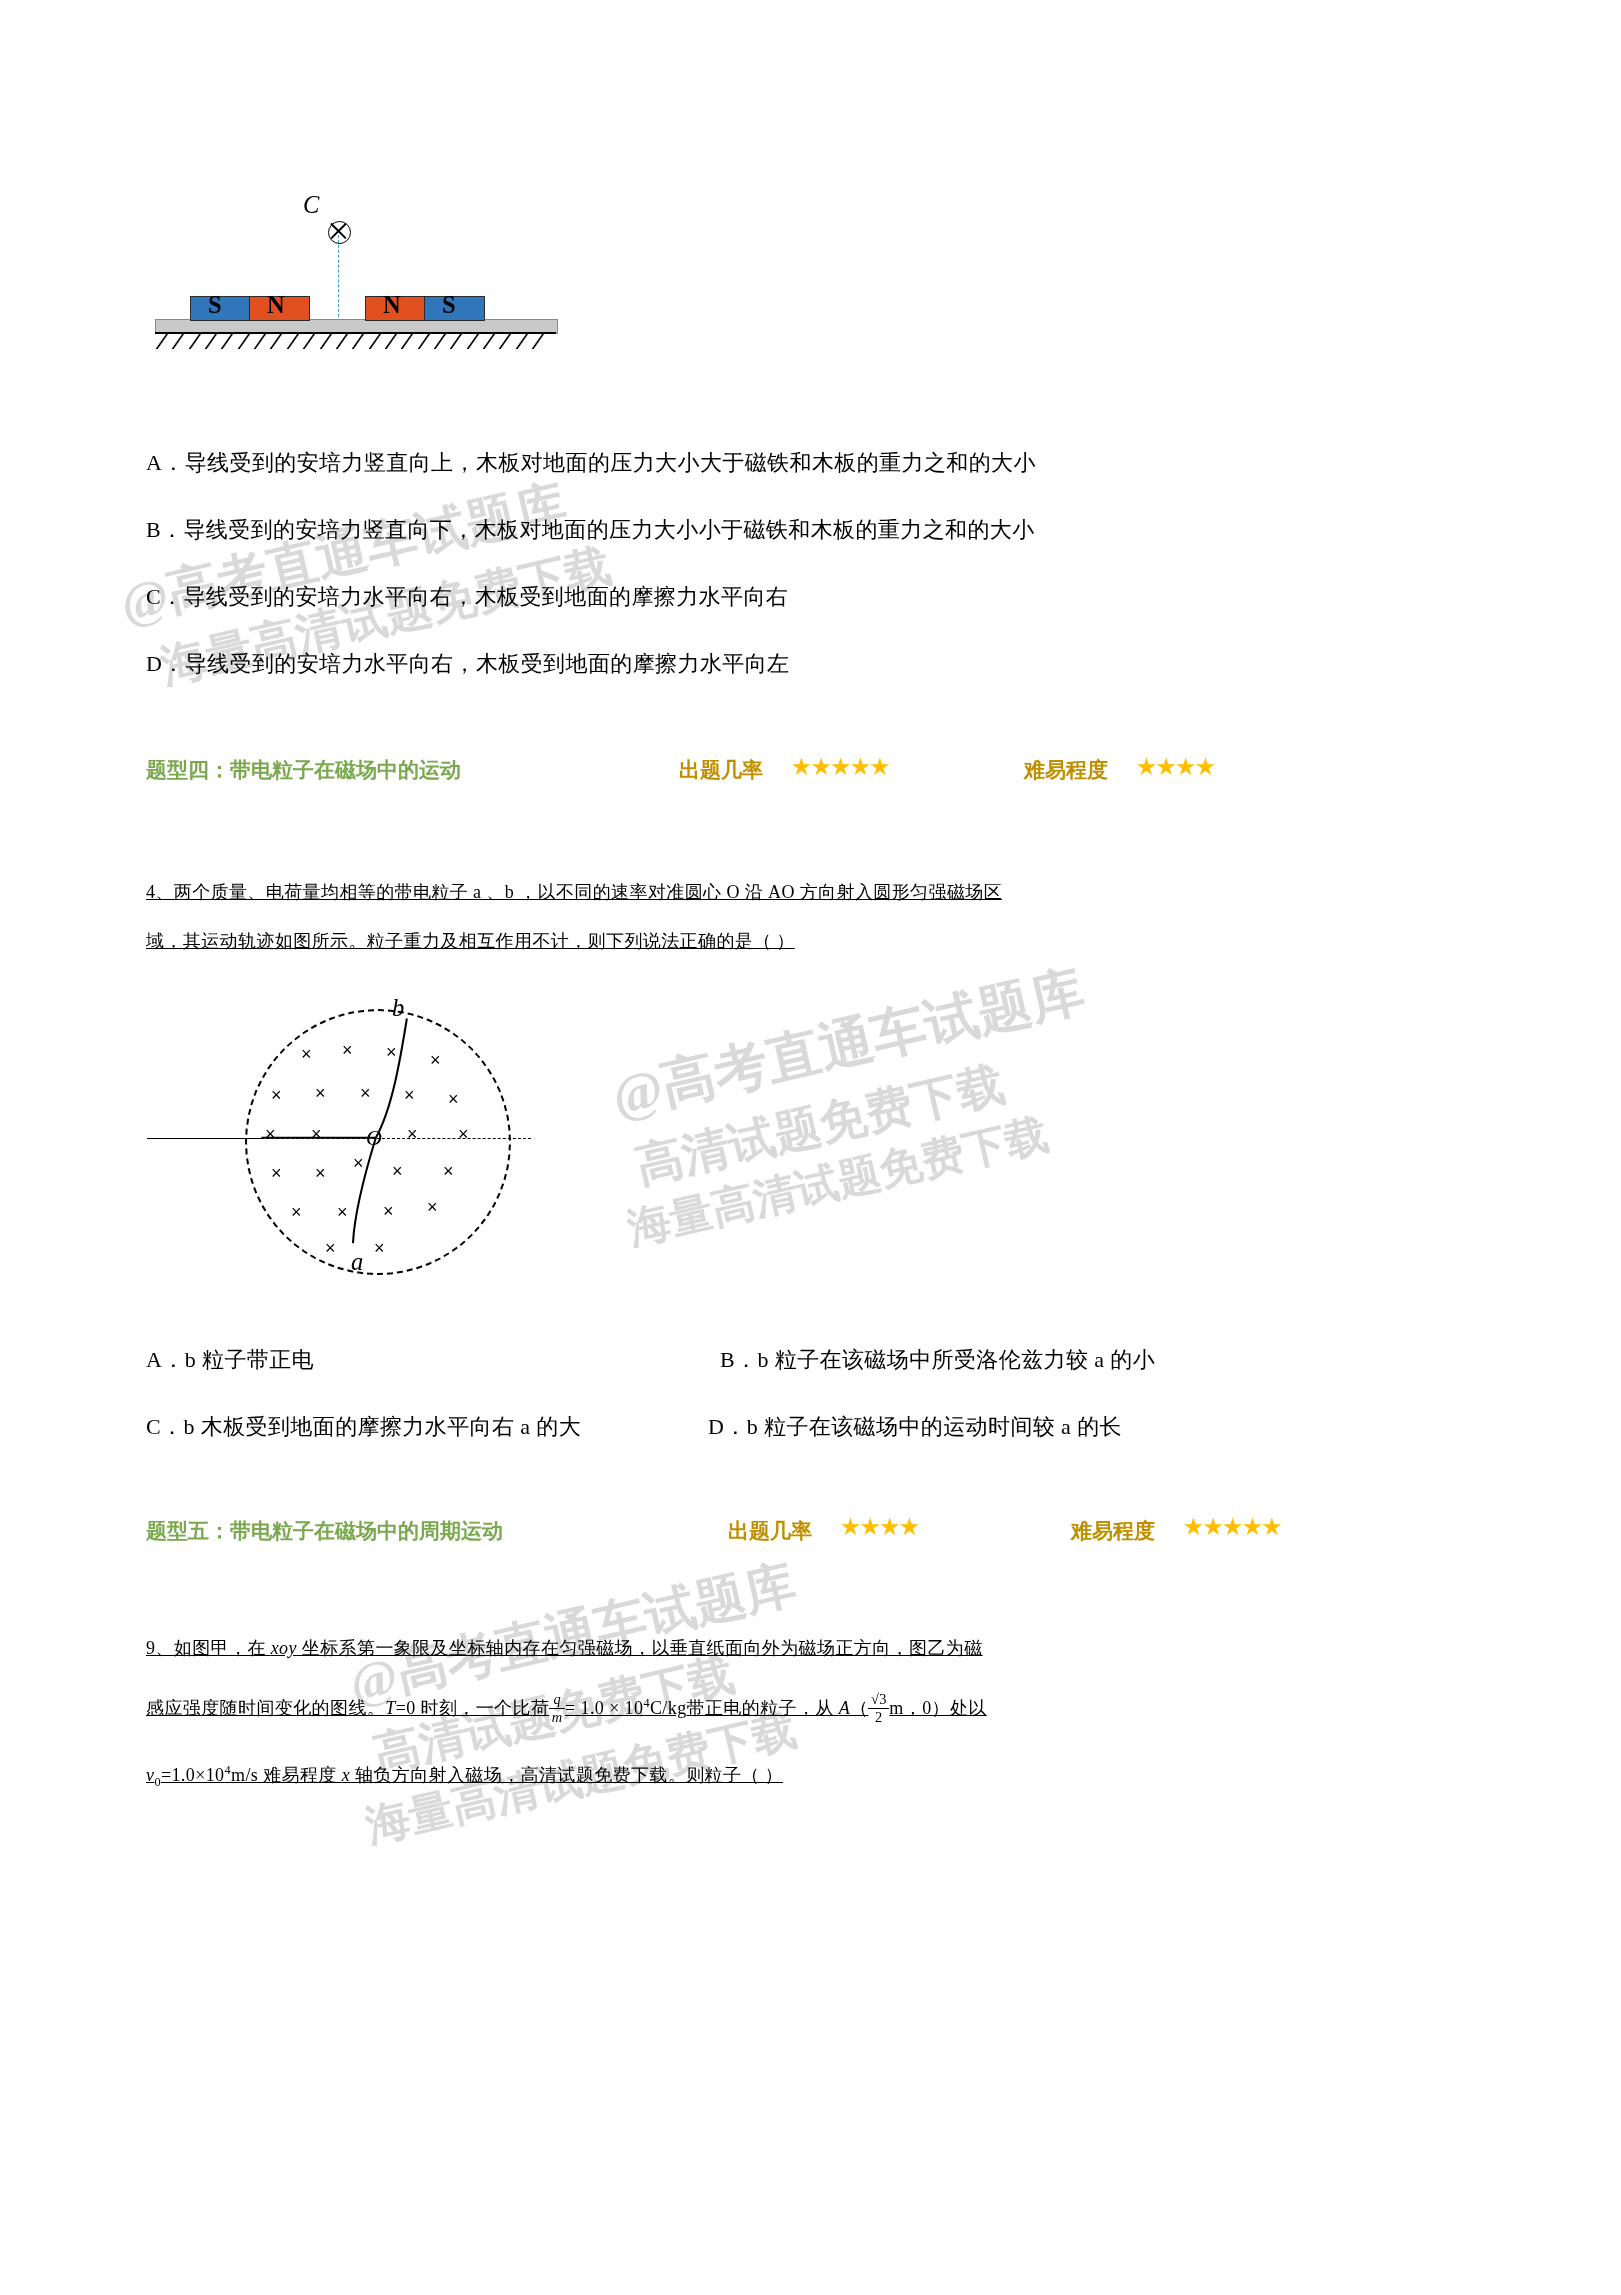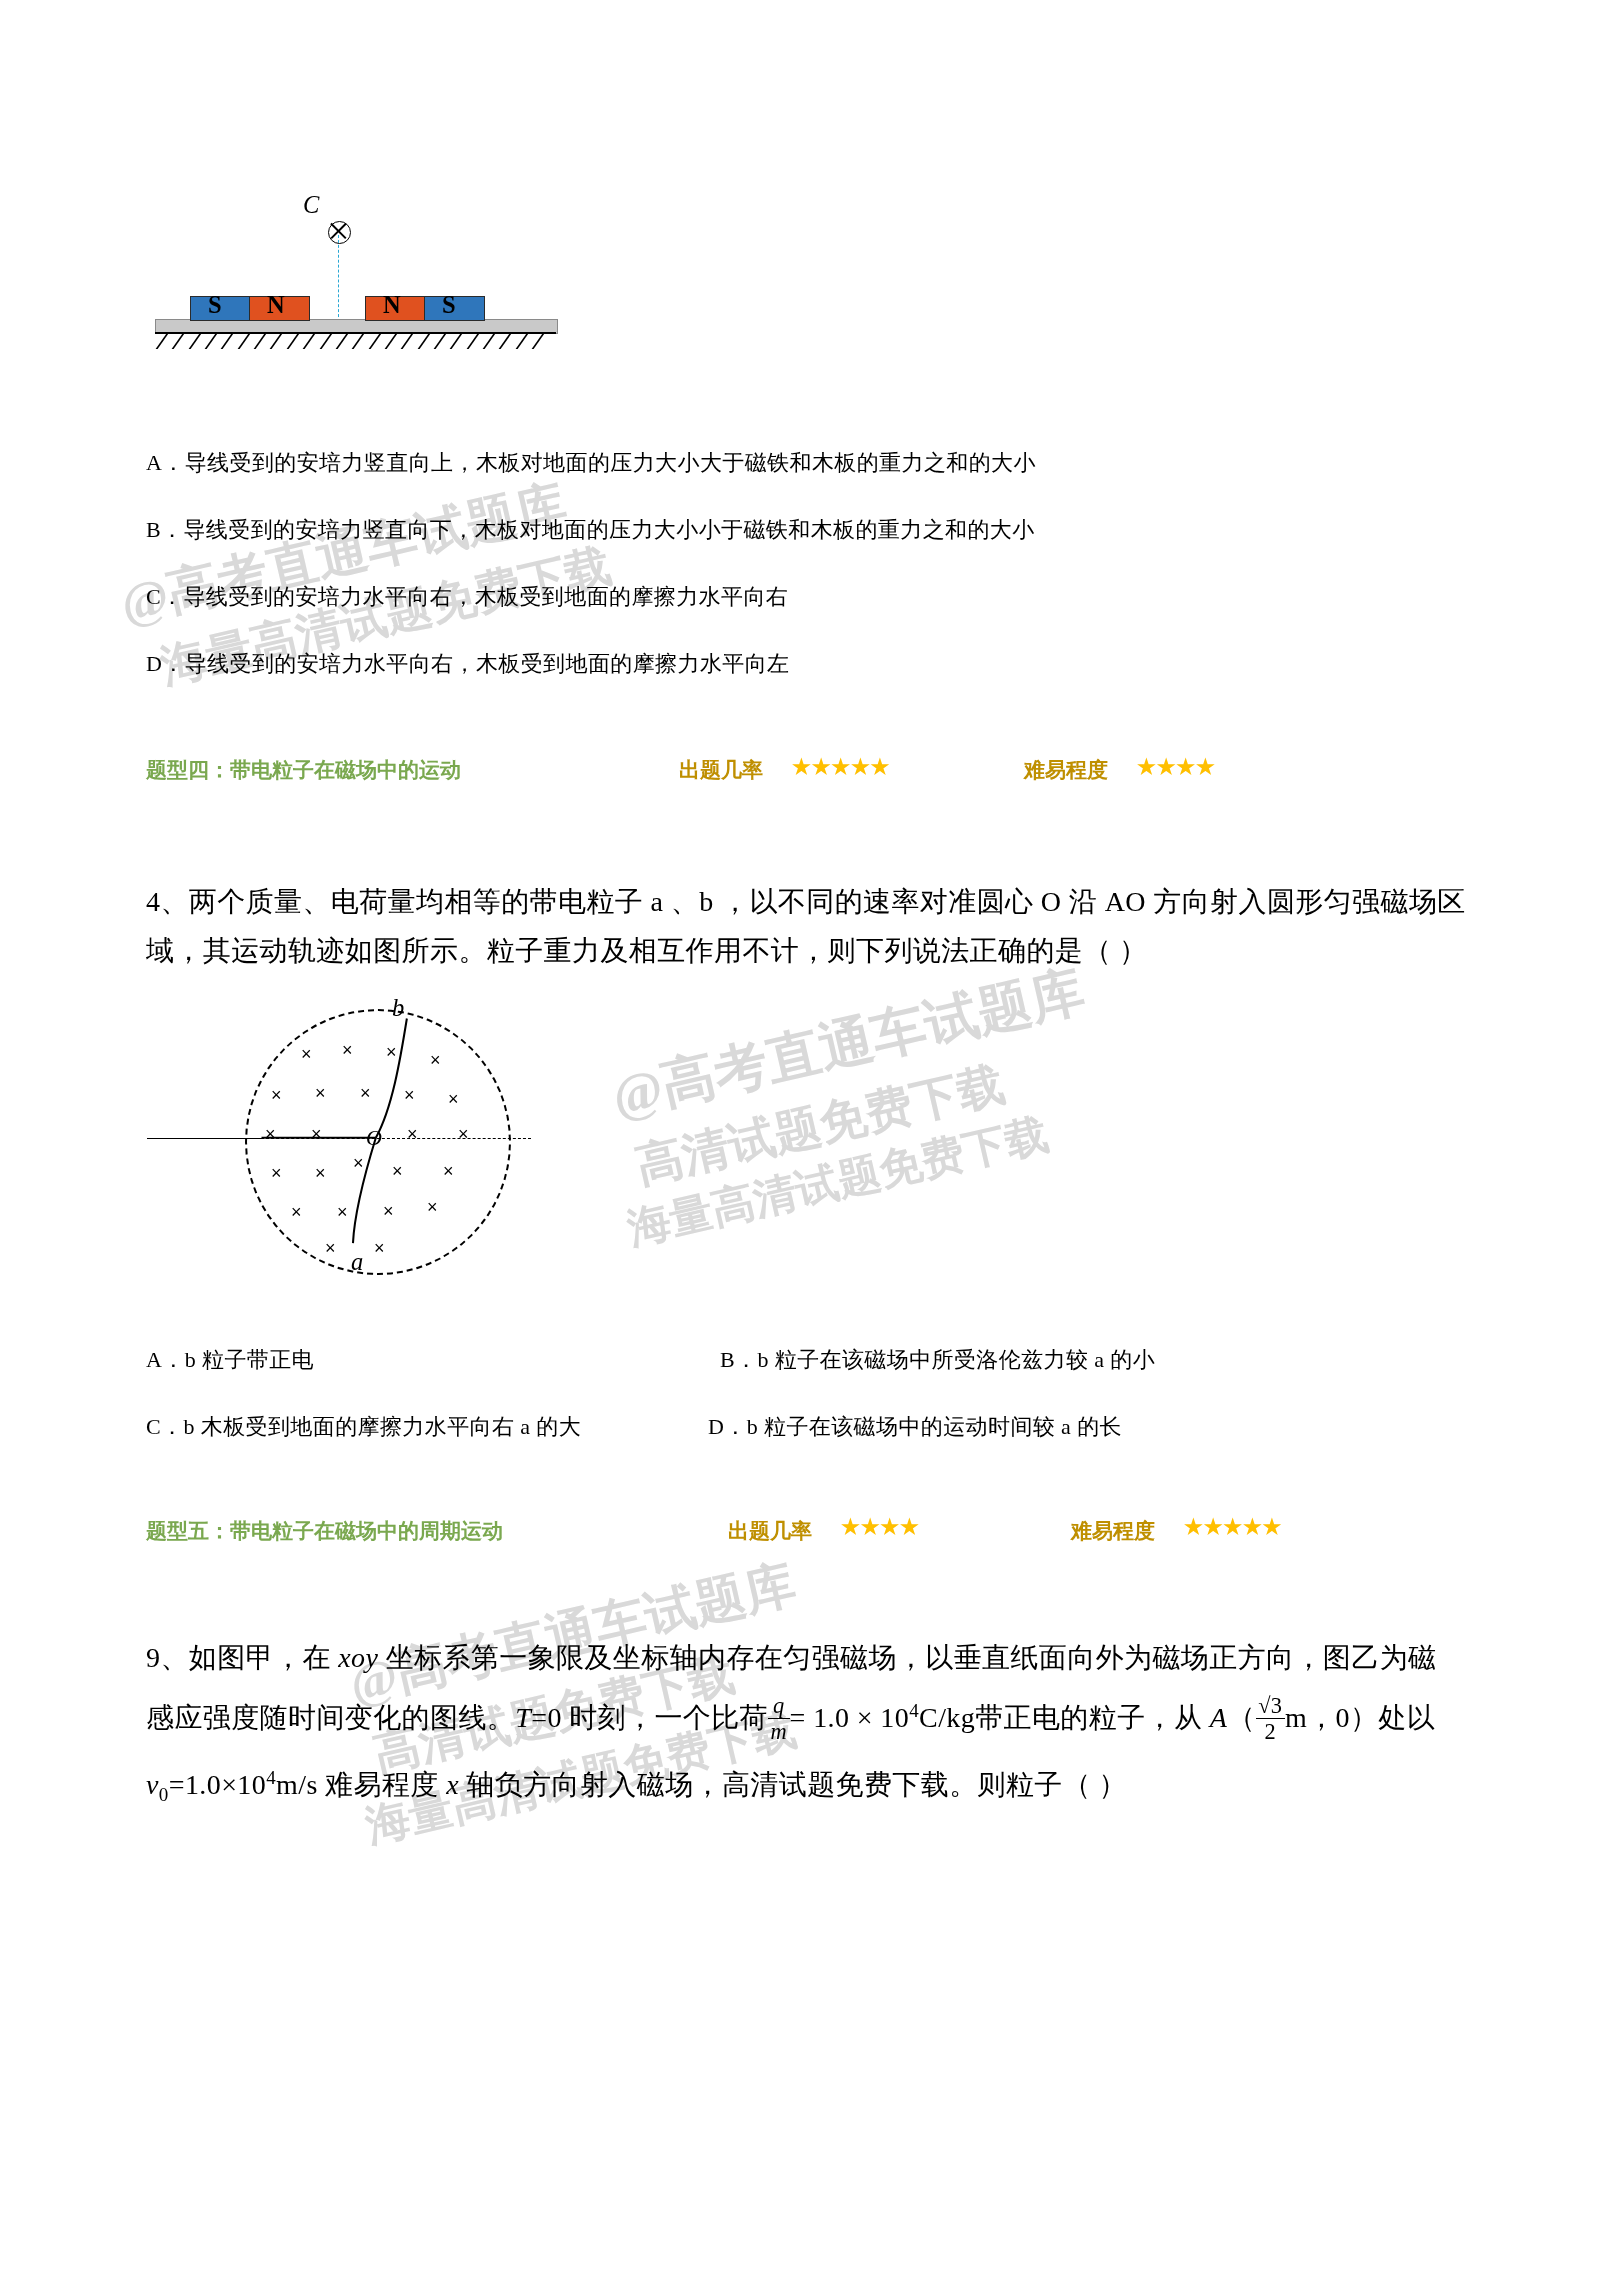--- a/index.html
+++ b/index.html
@@ -21,23 +21,24 @@
     white-space:nowrap;
     pointer-events:none;
     user-select:none;
     font-weight:bold;
   }
   .wm.rot { transform:rotate(-13deg); transform-origin:left top; }
 
   
   .q-text {
     position:absolute;
-    font-size:28px;
+    font-size:18px;
     line-height:1.9;
     letter-spacing:0.4px;
+    text-decoration:underline;
   }
   .opt {
     position:absolute;
     font-size:22px;
     letter-spacing:0.4px;
     white-space:nowrap;
   }
   .section-head {
     position:absolute;
     font-size:21px;

